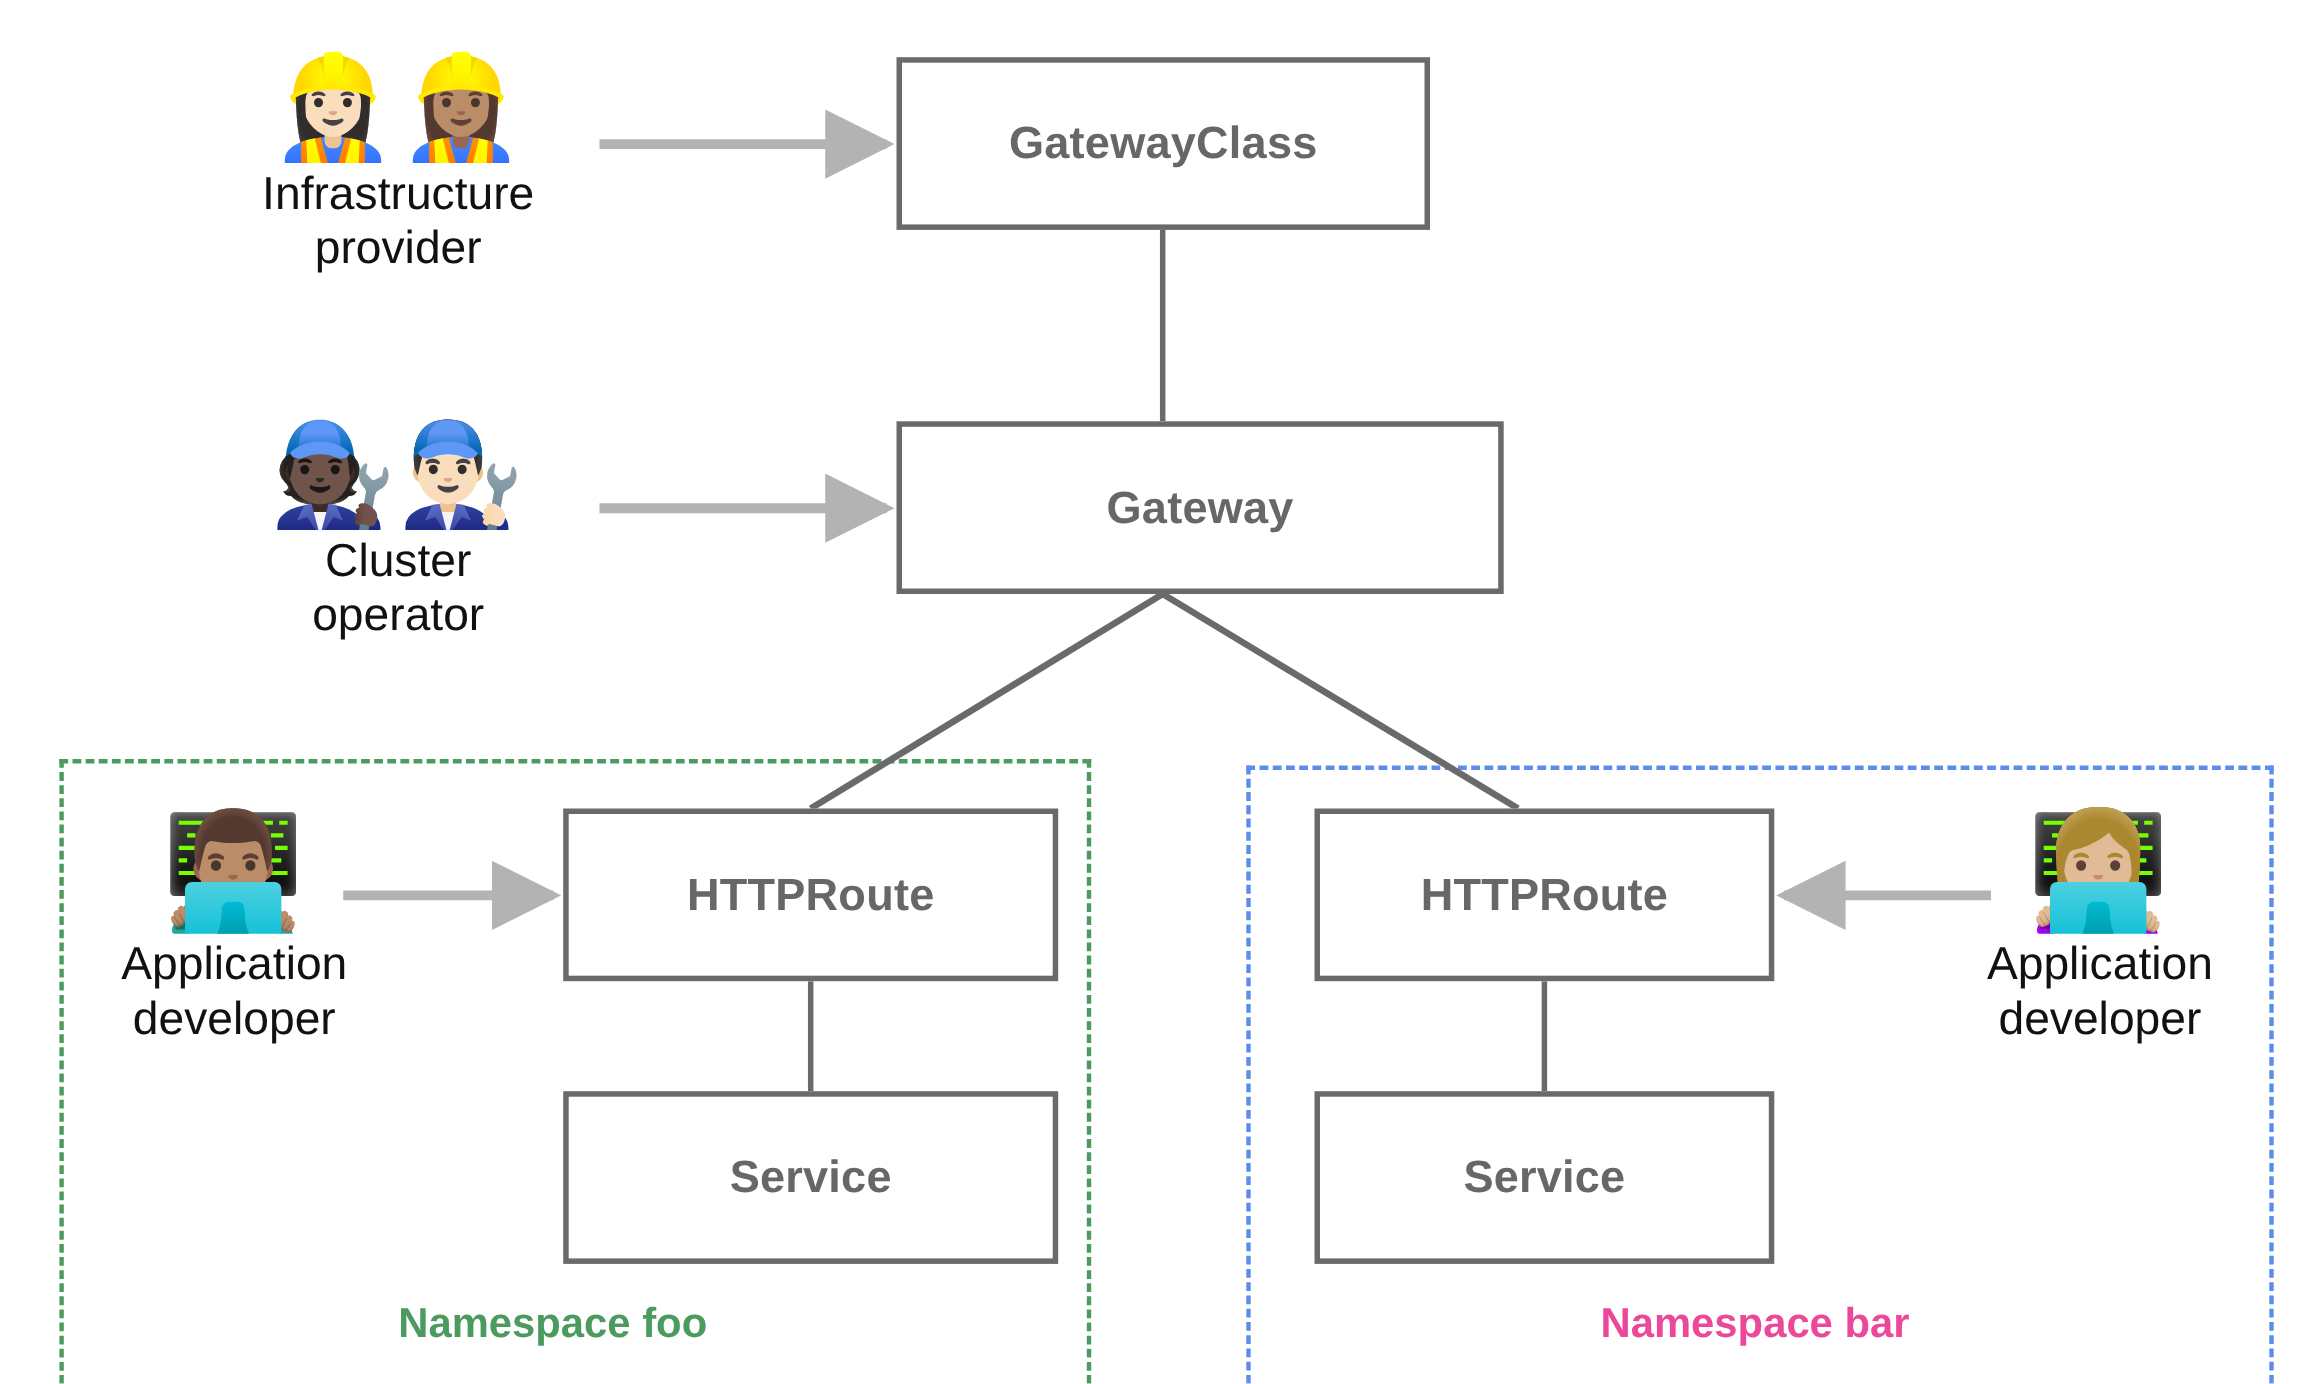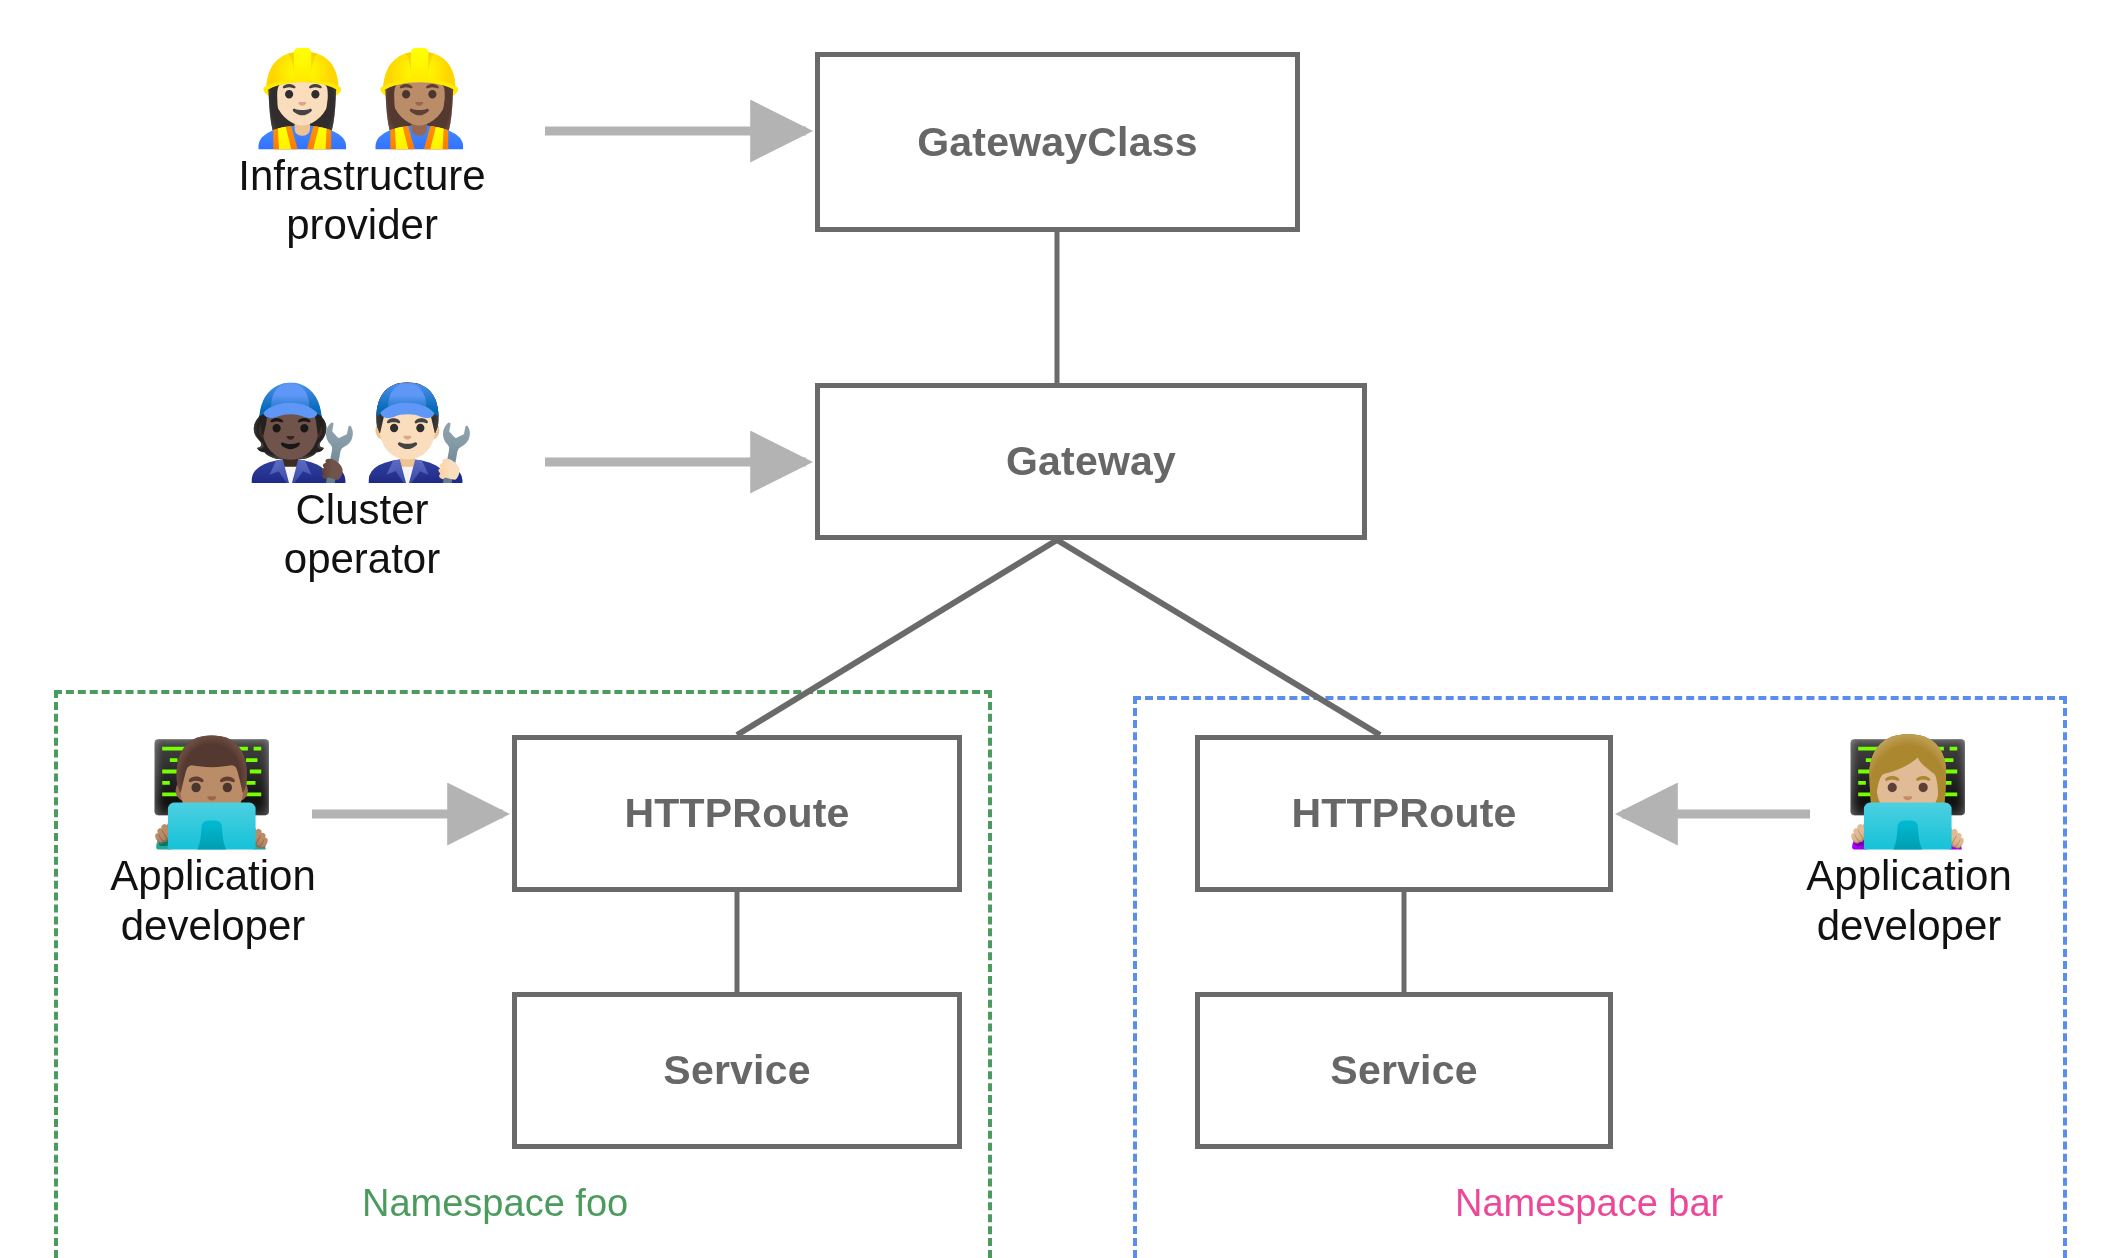--- a/index.html
+++ b/index.html
@@ -28,21 +28,21 @@
     justify-content: center;
     z-index: 3;
   }
   .res-label {
     font-size: 41px;
     font-weight: bold;
     color: #676767;
     letter-spacing: 0.2px;
     white-space: nowrap;
   }
-  #box-gatewayclass { left: 815px;  top: 52px;  width: 485px;  height: 180px; }
+  #box-gatewayclass { left: 815px;  top: 52px;  width: 485px;  height: 157px; }
   #box-gateway      { left: 815px;  top: 383px; width: 552px;  height: 157px; }
   #box-httproute-foo{ left: 512px;  top: 735px; width: 450px;  height: 157px; }
   #box-service-foo  { left: 512px;  top: 992px; width: 450px;  height: 157px; }
   #box-httproute-bar{ left: 1195px; top: 735px; width: 418px;  height: 157px; }
   #box-service-bar  { left: 1195px; top: 992px; width: 418px;  height: 157px; }
 
   
   .namespace {
     position: absolute;
     box-sizing: border-box;
@@ -55,21 +55,21 @@
     border-bottom: none;
   }
   #ns-bar {
     left: 1133px; top: 696px; width: 934px; height: 562px;
     border: 4px dashed #5b8def;
     border-bottom: none;
   }
   .ns-label {
     position: absolute;
     font-size: 38px;
-    font-weight: normal;
+    font-weight: bold;
     white-space: nowrap;
     z-index: 4;
   }
   #ns-foo-label { left: 362px;  top: 1182px; color: #4b9b5f; }
   #ns-bar-label { left: 1455px; top: 1182px; color: #ec4899; }
 
   
   .actor {
     position: absolute;
     display: flex;

